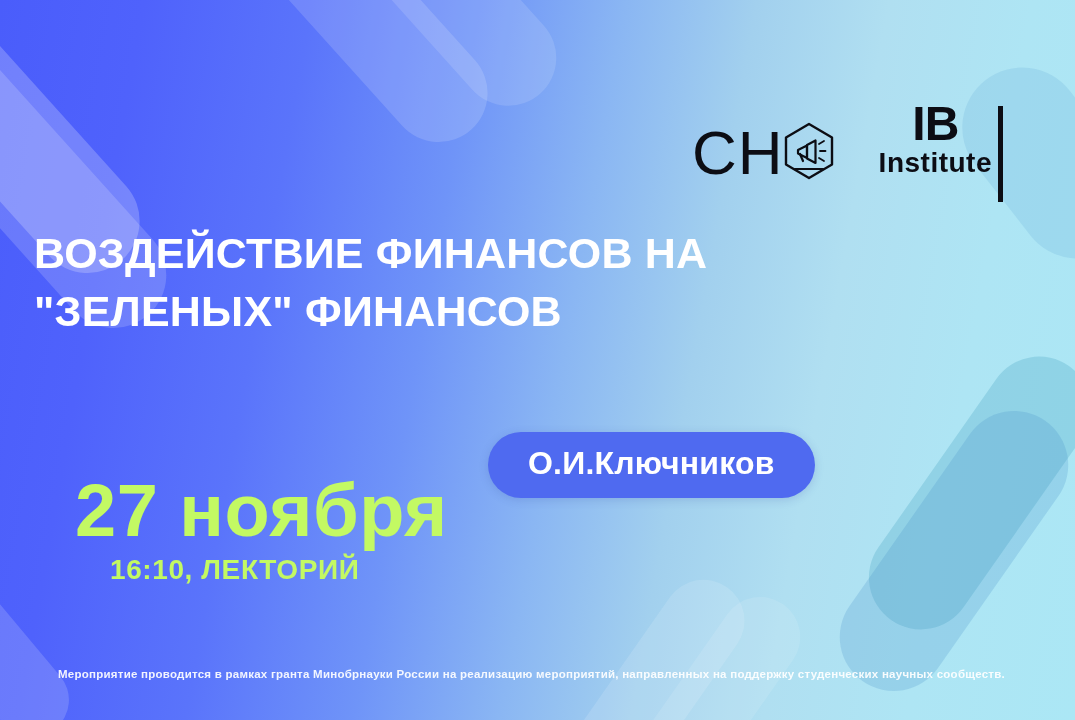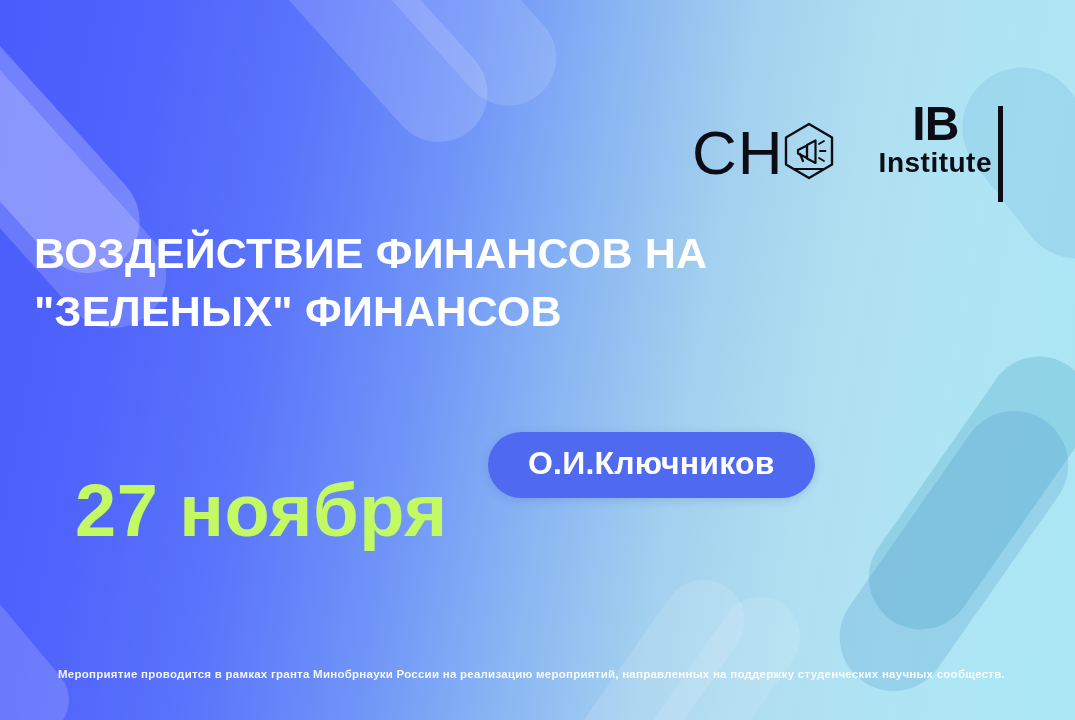--- a/index.html
+++ b/index.html
@@ -216,16 +216,17 @@
   </div>
 
   <div class="title">
     <div>ВОЗДЕЙСТВИЕ ФИНАНСОВ НА</div>
     <div>"ЗЕЛЕНЫХ" ФИНАНСОВ</div>
   </div>
 
   <div class="badge">О.И.Ключников</div>
 
   <div class="date">27 ноября</div>
+  <div class="place">16:10, ЛЕКТОРИЙ</div>
 
   <div class="footer">Мероприятие проводится в рамках гранта Минобрнауки России на реализацию мероприятий, направленных на поддержку студенческих научных сообществ.</div>
 
 </div>
 
 </body></html>

